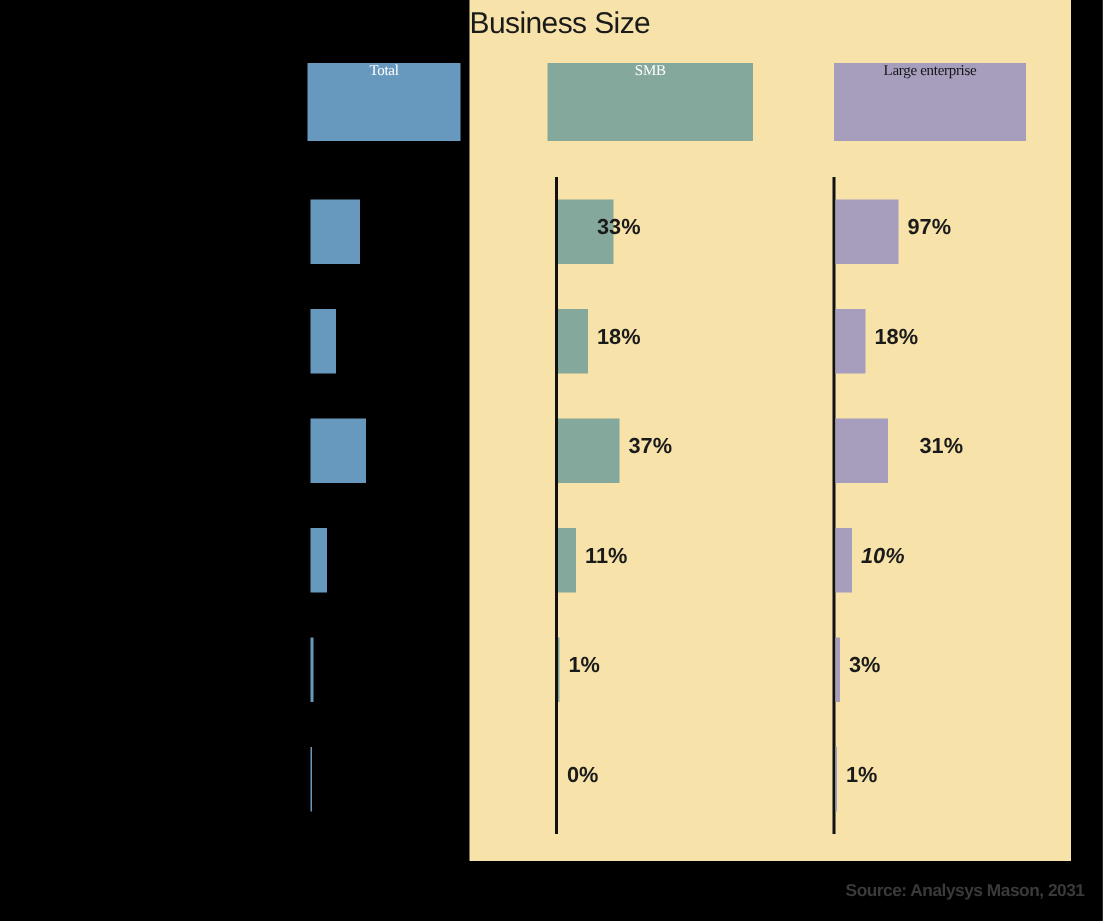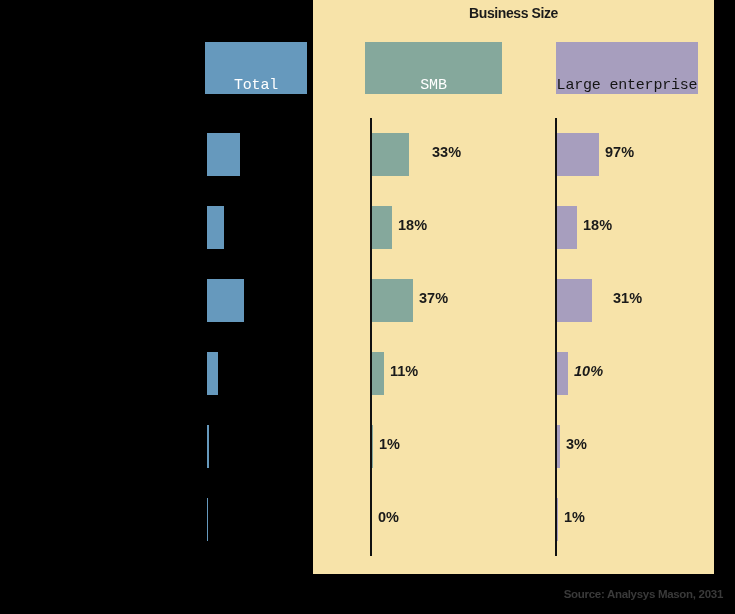--- a/index.html
+++ b/index.html
@@ -29,55 +29,55 @@
     width: 401px;
     height: 574px;
     background: #F7E3A9;
   }
   
   .panel-title {
     position: absolute;
     left: 313px;
     top: 5px;
     width: 401px;
-    text-align: center;
-    font-size: 14px;
-    font-weight: bold;
+    text-align: left;
+    font-size: 20px;
+    font-weight: normal;
     color: #1a1a1a;
     letter-spacing: -0.4px;
     font-family: "Liberation Sans", sans-serif;
   }
   
   .col-header {
     position: absolute;
     top: 42px;
     height: 52px;
     box-sizing: border-box;
     display: flex;
-    align-items: flex-end;
+    align-items: flex-start;
     justify-content: center;
-    font-size: 15px;
-    font-family: Liberation Mono, monospace;
+    font-size: 10px;
+    font-family: Liberation Serif, serif;
     letter-spacing: -0.2px;
   }
   .col-header.total {
     left: 205px;
     width: 102px;
     background: #6699BD;
     color: #FFFFFF;
   }
   .col-header.smb {
     left: 365px;
     width: 137px;
     background: #85A89C;
     color: #FFFFFF;
   }
   .col-header.large {
     left: 556px;
-    width: 142px;
+    width: 128px;
     background: #A79EBE;
     color: #151515;
   }
   
   .axis {
     position: absolute;
     top: 118px;
     width: 2px;
     height: 438px;
     background: #111111;
@@ -177,21 +177,21 @@
       </div>
     <div class="row">
         <div class="bar c-total" style="width: 1px; background: rgb(102, 153, 189);"></div>
         <div class="bar-label" style="left: 7px;"></div>
       </div>
   </div>
 
   <div class="plot smb">
     <div class="row">
         <div class="bar c-smb" style="width: 37px; background: rgb(133, 168, 156);"></div>
-        <div class="bar-label" style="left: 60px; text-align: center;">33%</div>
+        <div class="bar-label" style="left: 26px; text-align: center;">33%</div>
       </div>
     <div class="row">
         <div class="bar c-smb" style="width: 20px; background: rgb(133, 168, 156);"></div>
         <div class="bar-label" style="left: 26px;">18%</div>
       </div>
     <div class="row">
         <div class="bar c-smb" style="width: 41px; background: rgb(133, 168, 156);"></div>
         <div class="bar-label" style="left: 47px;">37%</div>
       </div>
     <div class="row">

